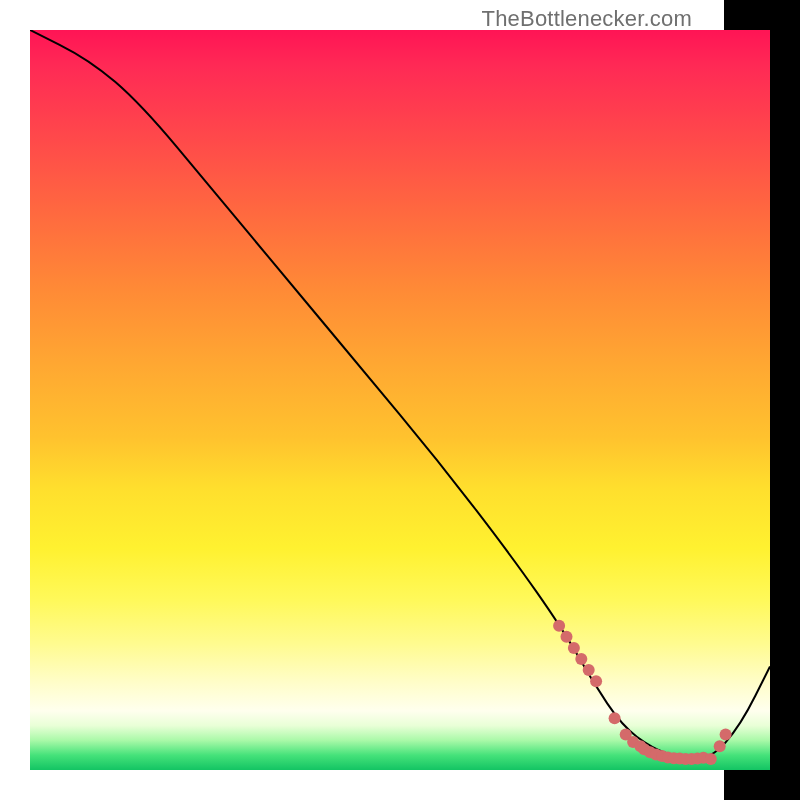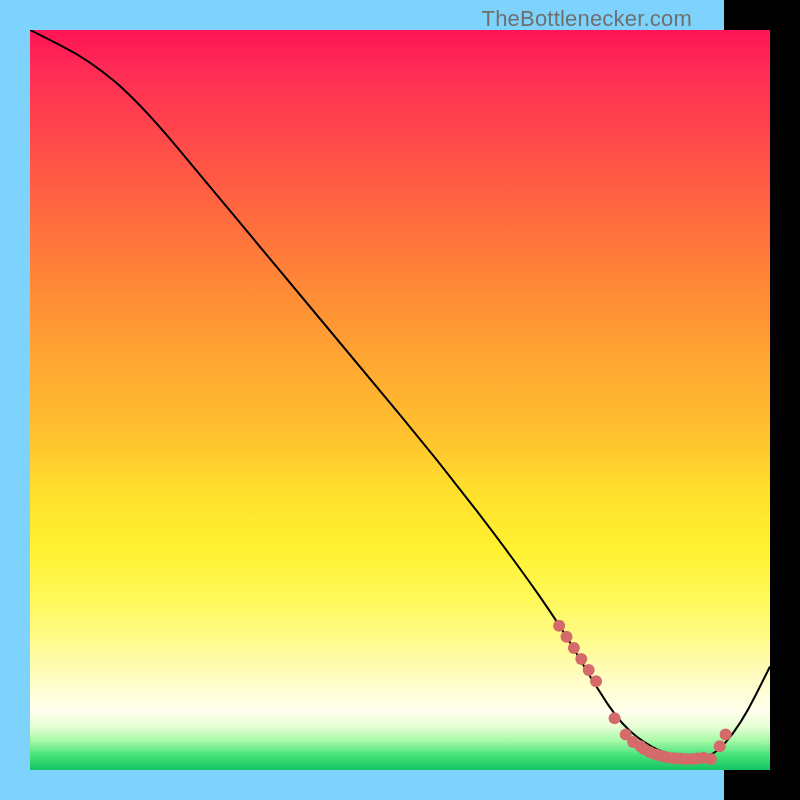--- a/index.html
+++ b/index.html
@@ -8,21 +8,21 @@
     width: 800px;
     height: 800px;
     background: #000;
     overflow: hidden;
     font-family: Arial, Helvetica, sans-serif;
   }
   .frame {
     position: relative;
     width: 724px;
     height: 800px;
-    background: #7dd3fc;
+    background: #ffffff;
   }
   .plot {
     position: absolute;
     left: 30px;
     top: 30px;
     width: 740px;
     height: 740px;
     
     background: linear-gradient(
       to bottom,

